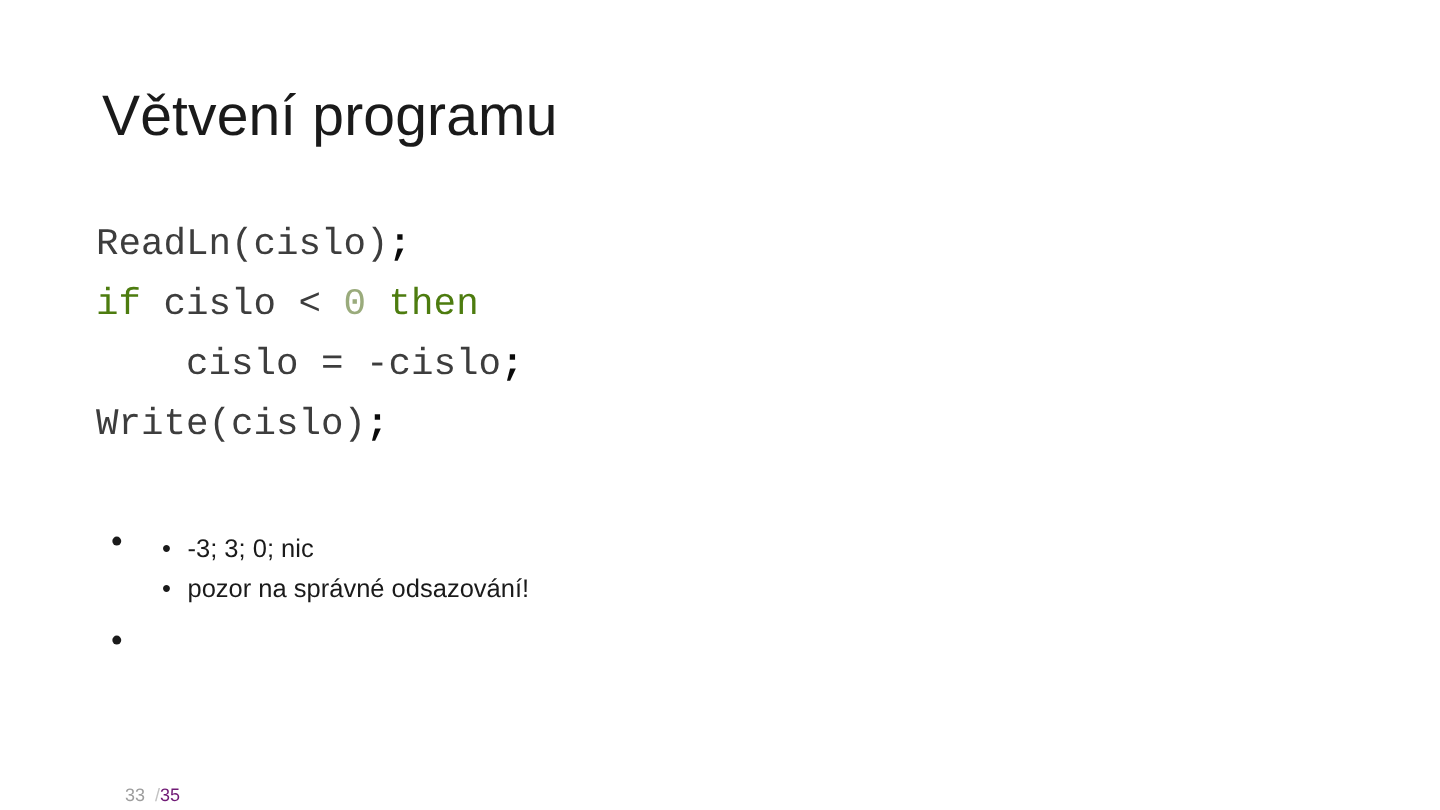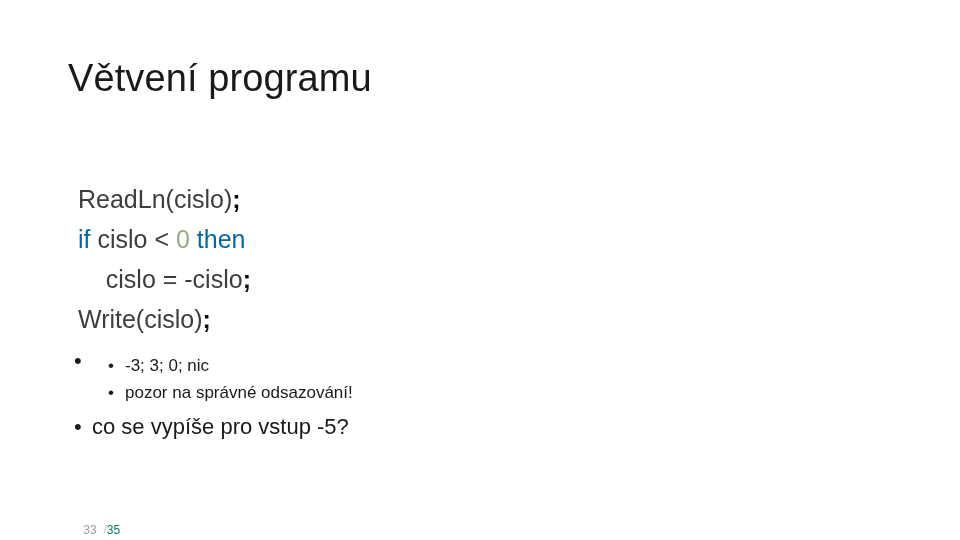--- a/index.html
+++ b/index.html
@@ -29,34 +29,33 @@
     font-weight: 400;
     line-height: 1.15;
     color: #1a1a1a;
     letter-spacing: 0.1px;
     white-space: nowrap;
   }
 
   
   .code-block {
     position: absolute;
-    left: 78px;
+    left: 64px;
     top: 143px;
-    font-family: Liberation Sans, sans-serif;
+    font-family: Liberation Mono, monospace;
     font-size: 25px;
     line-height: 40px;
     white-space: pre;
     color: #3d3d3d;
-    margin-top: 36px;
   }
   .code-line {
     white-space: pre;
   }
   .tok-plain   { color: #3d3d3d; }
-  .tok-keyword { color: #0369a1; }
+  .tok-keyword { color: #4d7c0f; }
   .tok-number  { color: #9aab7c; }
   .tok-punct   { color: #0a0a0a; font-weight: bold; }
 
   
   .bullets {
     position: absolute;
     left: 70px;
     top: 346px;
     width: 760px;
   }
@@ -103,38 +102,38 @@
     position: absolute;
     left: 70px;
     top: 506px;
     font-size: 12px;
     line-height: 16px;
     color: #b5b5b5;
     white-space: pre;
   }
   .footer .page-current { color: #9e9e9e; text-align: right; }
   .footer .page-sep { color: #c2c2c2; }
-  .footer .page-total { color: #0f766e; text-align: center; }
+  .footer .page-total { color: #701a75; text-align: center; }
 </style>
 </head>
 <body>
 
 <div class="slide">
 
   <div class="slide-title">Větvení programu</div>
 
   <div class="code-block"><div class="code-line"><span class="tok-plain">ReadLn(cislo)</span><span class="tok-punct">;</span></div><div class="code-line"><span class="tok-keyword">if</span><span class="tok-plain"> cislo &lt; </span><span class="tok-number">0</span><span class="tok-plain"> </span><span class="tok-keyword">then</span></div><div class="code-line"><span class="tok-plain">    cislo = -cislo</span><span class="tok-punct">;</span></div><div class="code-line"><span class="tok-plain">Write(cislo)</span><span class="tok-punct">;</span></div></div>
 
   <div class="bullets">
       <div class="bullet-l1"><span class="dot">•</span></div>
       <div class="sub-list">
         <div class="bullet-l2"><span class="dot">•</span><span>-3; 3; 0; nic</span></div>
         <div class="bullet-l2"><span class="dot">•</span><span>pozor na správné odsazování!</span></div>
       </div>
-      <div class="bullet-l1"><span class="dot">•</span><span>co se vypíše pro vstup -5?</span></div>
+      <div class="bullet-l1"><span class="dot">•</span></div>
       <div class="bullet-gap"></div>
     </div>
 
   <div class="footer">
     <span class="page-current">33</span><span class="page-sep">  </span><span class="page-sep">/</span><span class="page-total">35</span>
   </div>
 
 </div>
 
 </body></html>

